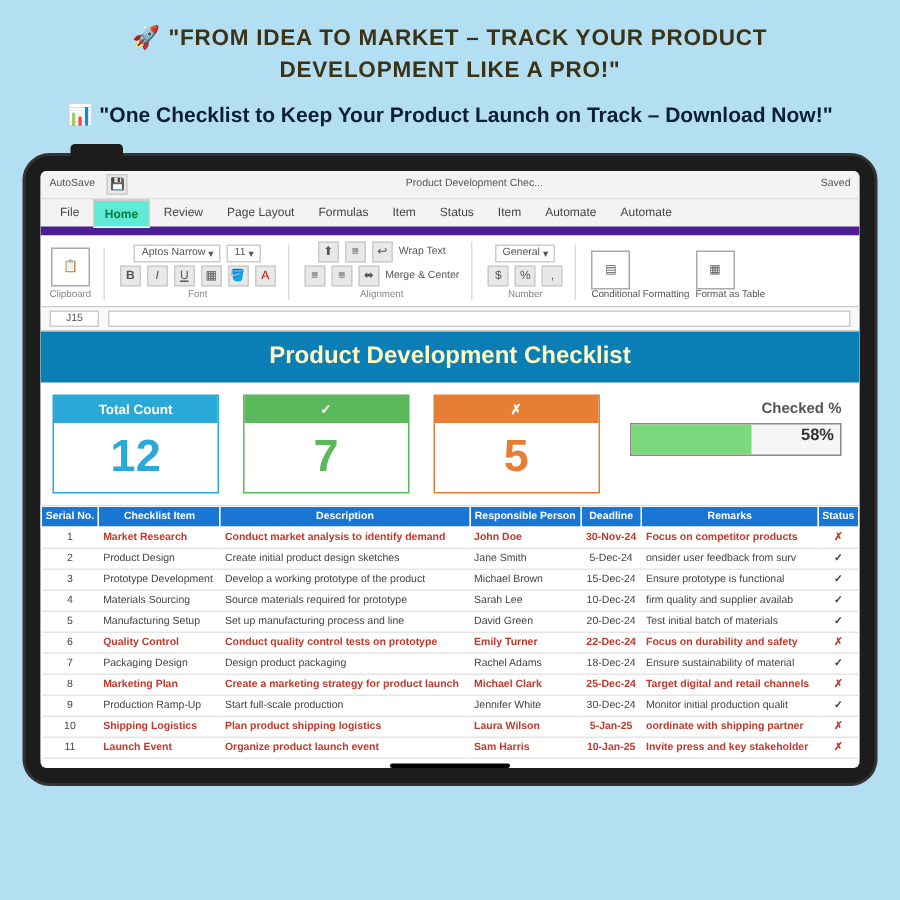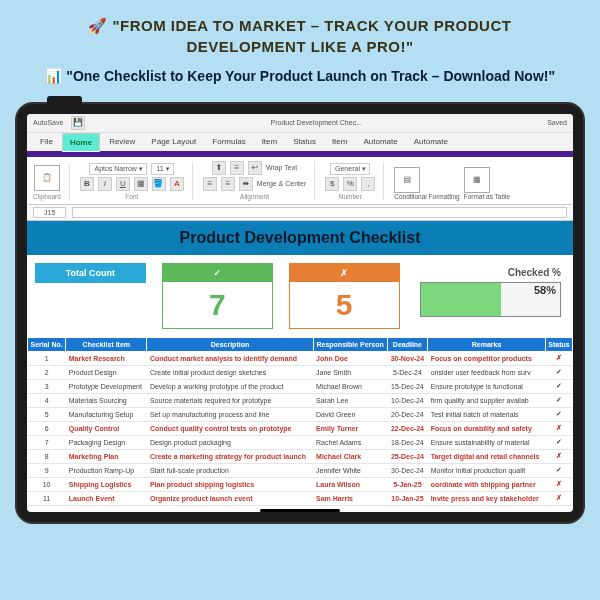--- a/index.html
+++ b/index.html
@@ -20,31 +20,31 @@
 .rgroup{display:flex;flex-direction:column;align-items:center;gap:2px;border-right:1px solid #ddd;padding-right:8px}
 .rgroup:last-child{border-right:none}
 .ricons{display:flex;gap:4px;align-items:center}
 .ricon{width:14px;height:14px;background:#e8e8e8;border:1px solid #ccc;display:flex;align-items:center;justify-content:center;font-size:8px}
 .ricon.big{width:26px;height:26px;background:#fff;border:1px solid #aaa}
 .rlabel{font-size:6.5px;color:#888}
 .fontbox{border:1px solid #ccc;padding:1px 4px;font-size:7px;display:flex;align-items:center;gap:2px}
 .namebox{background:#f9f9f9;padding:2px 6px;display:flex;gap:6px;font-size:7px;color:#555;border-bottom:1px solid #ccc}
 .nameref{border:1px solid #ccc;padding:1px 10px;background:#fff}
 .sheet{background:#fff}
-.ptitle{background:#0b7fb5;color:#0f172a;text-align:center;padding:8px;font-size:16px;font-weight:bold}
+.ptitle{background:#0b7fb5;color:#fef9c3;text-align:center;padding:8px;font-size:16px;font-weight:bold}
 .stats{display:flex;gap:16px;padding:8px;align-items:flex-start}
 .stat{flex:1;border:1px solid;display:flex;flex-direction:column;text-align:center}
 .stat-head{color:#fff;padding:4px;font-size:9px;font-weight:bold}
 .stat-val{font-size:30px;font-weight:bold;padding:6px;flex:1;display:flex;align-items:center;justify-content:center;font-family:'Arial Black',sans-serif}
 .stat.blue{border-color:#2aa8d8}.stat.blue .stat-head{background:#2aa8d8}.stat.blue .stat-val{color:#2aa8d8}
 .stat.green{border-color:#5bb85b}.stat.green .stat-head{background:#5bb85b}.stat.green .stat-val{color:#5bb85b}
 .stat.orange{border-color:#e67e33}.stat.orange .stat-head{background:#e67e33}.stat.orange .stat-val{color:#e67e33}
 .checked{flex:1.3;display:flex;flex-direction:column;justify-content:center;gap:4px;padding:4px}
 .checked-label{font-size:10px;font-weight:bold;color:#555;text-align:right}
-.bar{border:1px solid #888;height:35px;position:relative;background:#f5f5f5}
+.bar{border:1px solid #888;height:22px;position:relative;background:#f5f5f5}
 .fill{background:#7cd87c;height:100%}
 .pct{position:absolute;right:4px;top:1px;font-size:11px;font-weight:bold;color:#333}
 .grid{width:100%;border-collapse:collapse;font-size:7px}
 .grid th{background:#1976d2;color:#fff;padding:3px 2px;font-weight:bold;border:1px solid #fff}
 .grid td{padding:2.5px 3px;border-bottom:1px solid #e5e5e5;color:#444}
 .grid td.c{text-align:center}
 .grid tr.fail td{color:#c0392b;font-weight:bold}
 .grid tr.fail td.c:first-child{color:#444;font-weight:normal}
 .status-ok{color:#27ae60;font-weight:bold}
 .status-no{color:#c0392b;font-weight:bold}
@@ -152,20 +152,21 @@
 <div class="namebox">
   <div class="nameref">J15</div>
   <div class="nameref" style="flex:1"></div>
 </div>
 
 <div class="sheet">
   <div class="ptitle">Product Development Checklist</div>
   <div class="stats">
     <div class="stat blue">
       <div class="stat-head">Total Count</div>
+      <div class="stat-val">12</div>
     </div>
     <div class="stat green">
       <div class="stat-head">✓</div>
       <div class="stat-val">7</div>
     </div>
     <div class="stat orange">
       <div class="stat-head">✗</div>
       <div class="stat-val">5</div>
     </div>
     <div class="checked">

